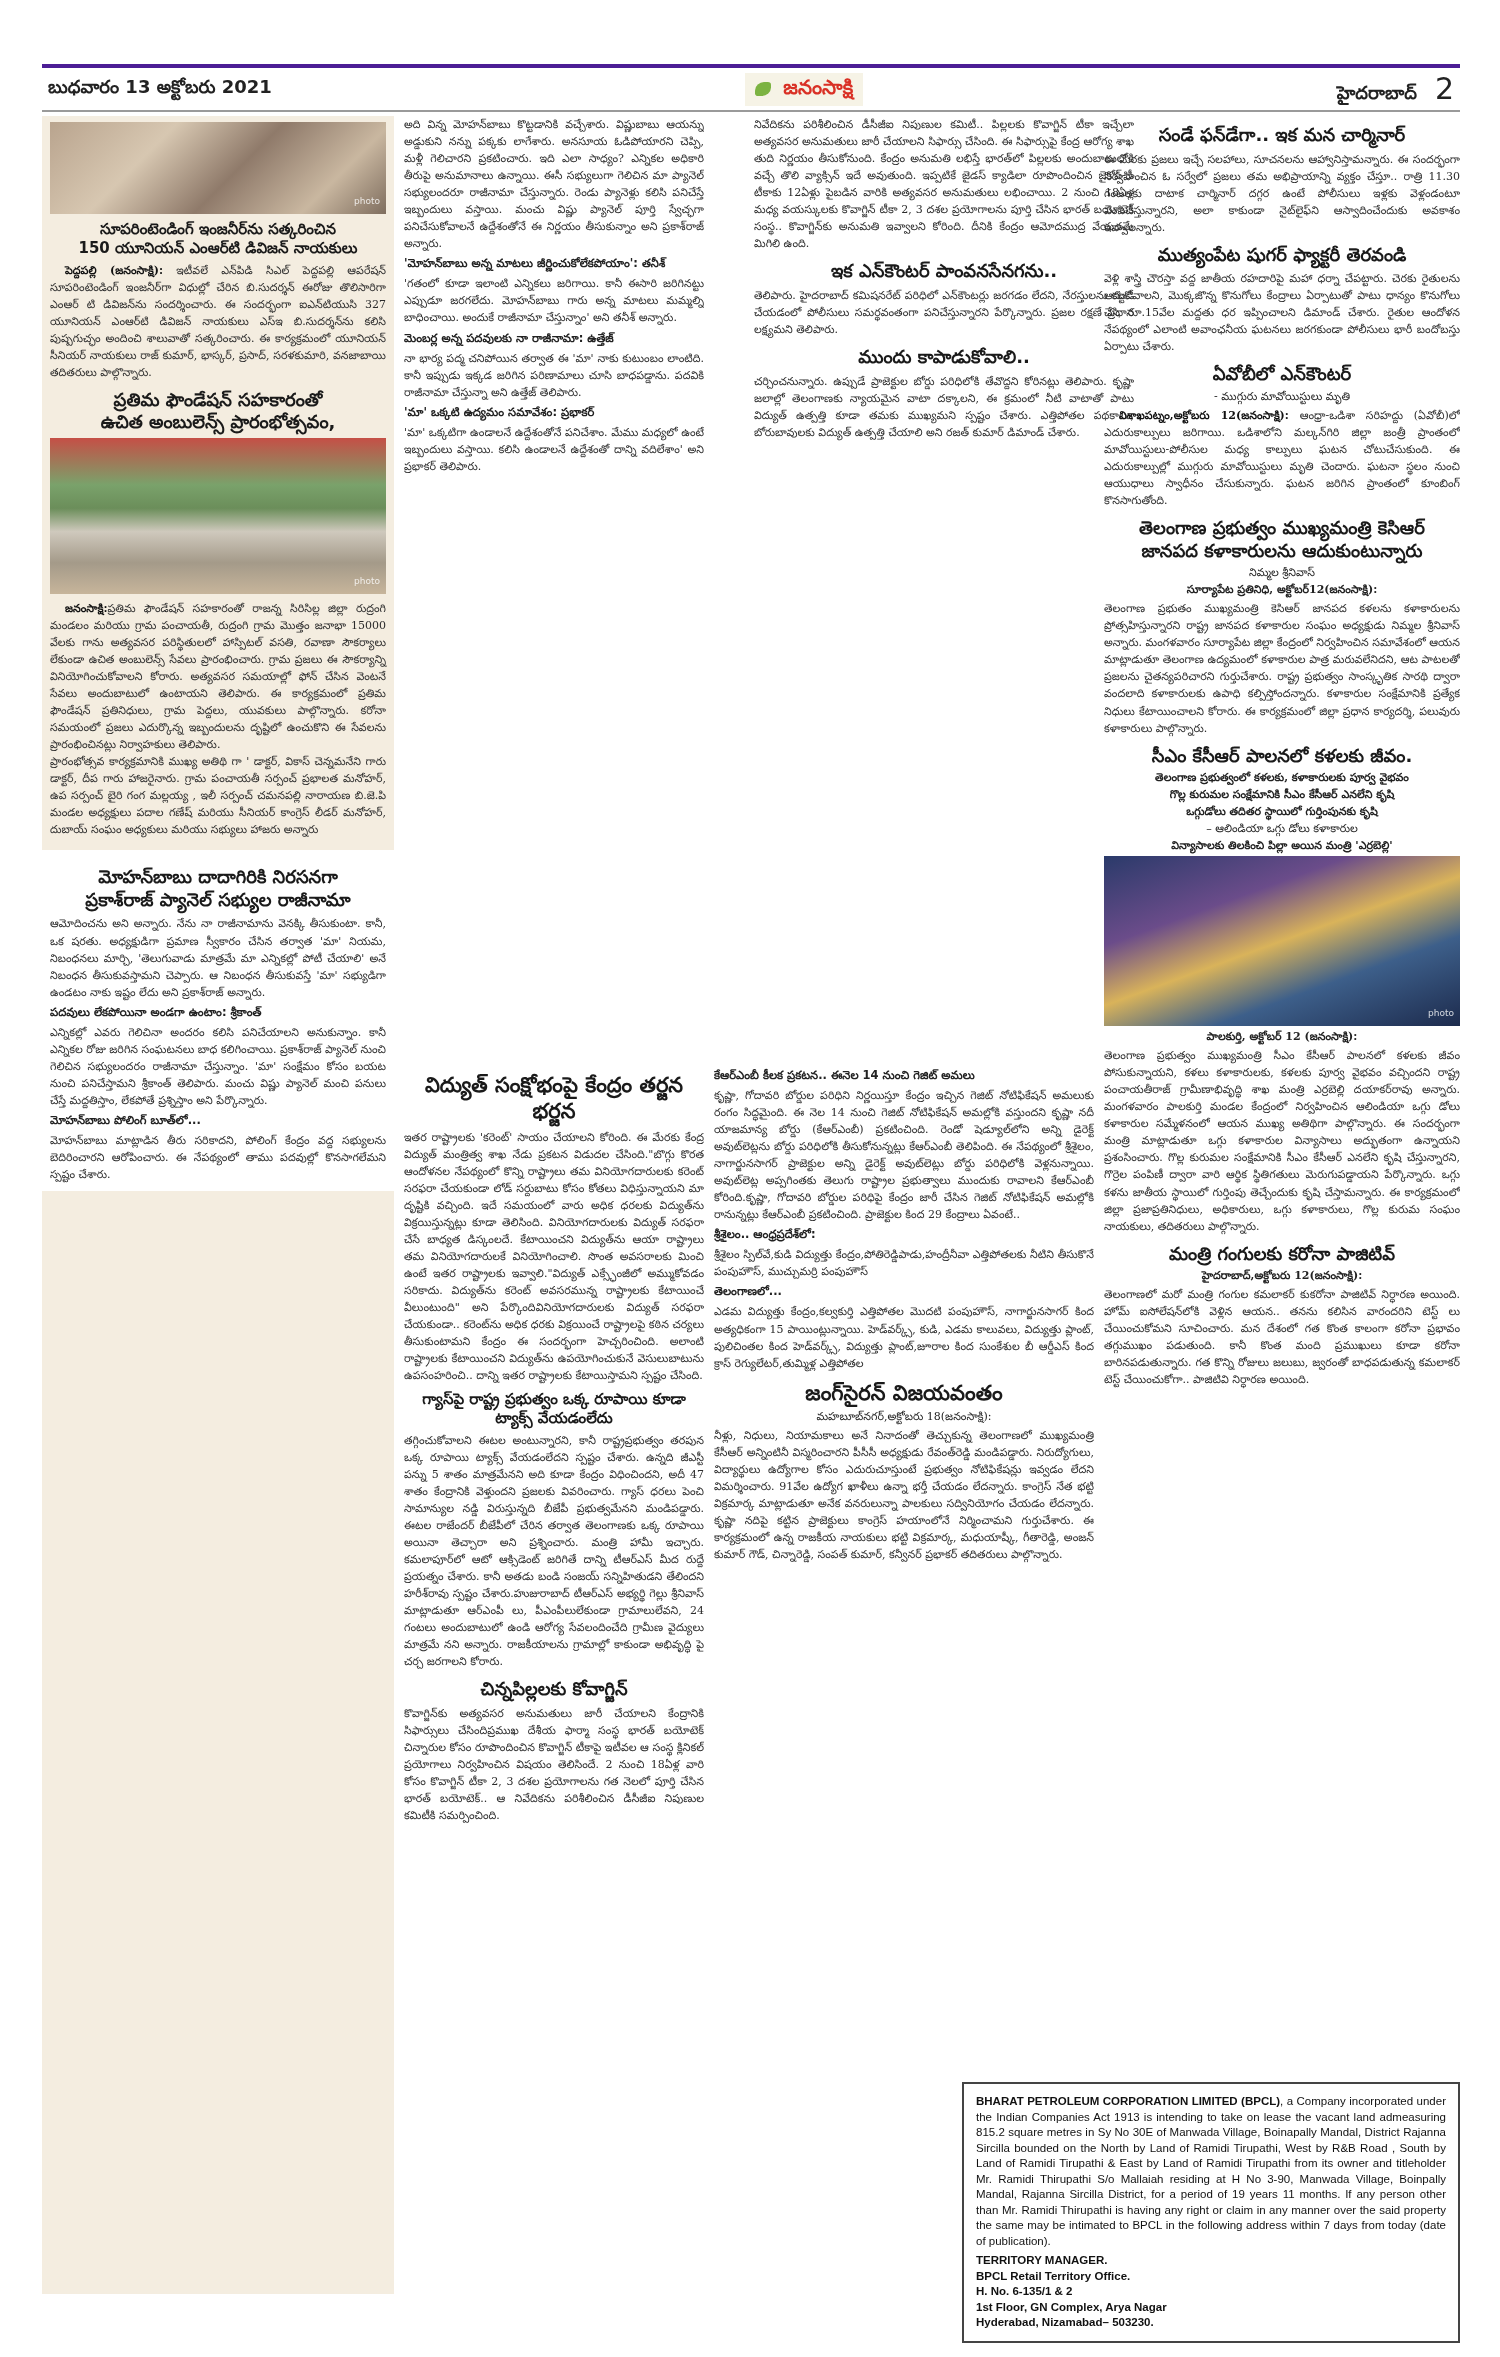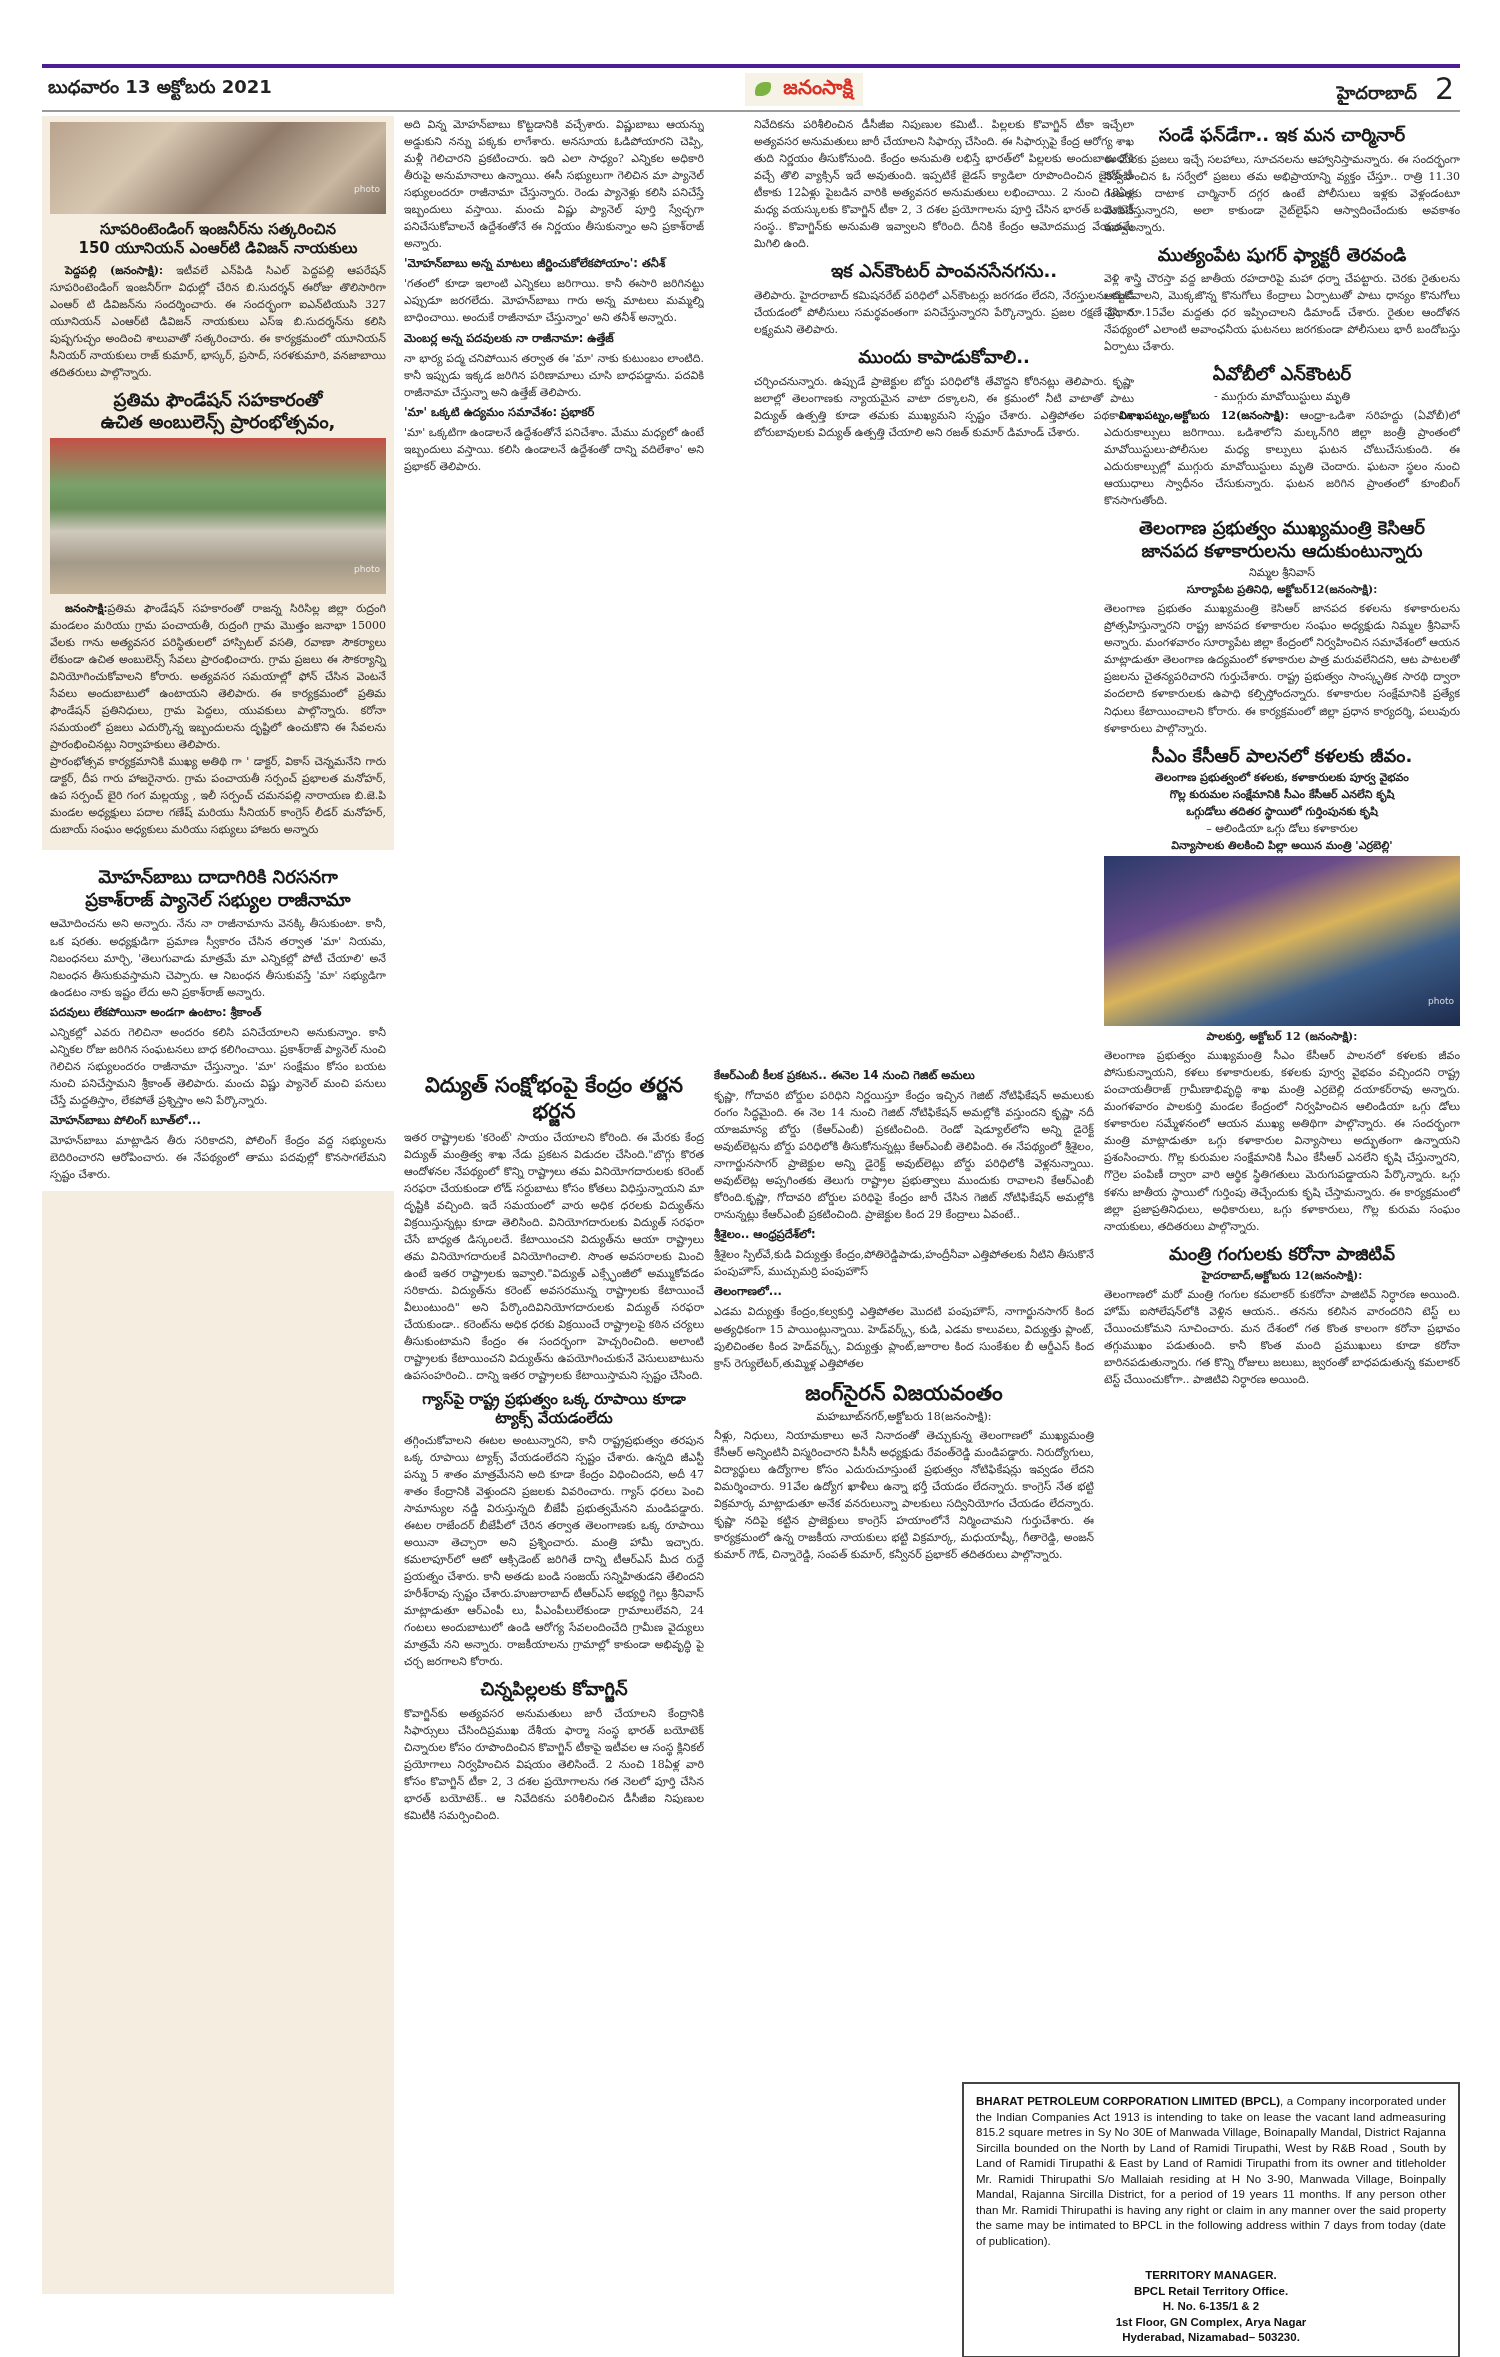--- a/index.html
+++ b/index.html
@@ -18,33 +18,33 @@
   .col { position: absolute; top: 52px; overflow: hidden; }
   .col-left { left: 0; width: 352px; height: 2178px; background: #f4ede0; padding: 6px 8px; }
   .col-m1 { left: 362px; width: 300px; height: 2178px; }
   .col-m2 { left: 672px; width: 380px; height: 2178px; margin-left: 40px; }
   .col-right { left: 1062px; width: 356px; height: 2178px; }
 
   .photo { width: 100%; background: linear-gradient(135deg,#b9a48e 0%,#d7c7b1 30%,#8f7a6a 55%,#c9b7a0 80%,#7f6e5f 100%); position: relative; }
   .photo.p1 { height: 92px; }
   .photo.p2 { height: 156px; background: linear-gradient(180deg,#c54f46 0%,#7aa26b 30%,#6b8e5a 45%,#cfc9bd 60%,#a49a89 80%,#c7b59b 100%); }
   .photo.p3 { height: 170px; background: linear-gradient(160deg,#2a3a6a 0%,#6b4c8a 30%,#d9b35a 50%,#3d5f8a 70%,#1d2b4d 100%); }
-  .photo .ph-label { position: absolute; right: 6px; bottom: 20px; font-family: "DejaVu Sans", sans-serif; font-size: 9px; color: rgba(255,255,255,.8); }
+  .photo .ph-label { position: absolute; right: 6px; bottom: 8px; font-family: "DejaVu Sans", sans-serif; font-size: 9px; color: rgba(255,255,255,.8); }
 
   .hl { font-family: "DejaVu Sans", sans-serif; font-weight: bold; text-align: center; color: #1a1a1a; line-height: 1.25; }
   .hl.s { font-size: 15px; margin: 6px 0 4px; }
   .hl.m { font-size: 18px; margin: 8px 0 4px; }
   .hl.l { font-size: 21px; margin: 8px 0 4px; }
   .sub { font-size: 11px; text-align: center; margin: 2px 0; }
   .txt { font-size: 11px; line-height: 1.55; text-align: justify; color: #2b2b2b; }
   .txt b { color: #111; margin-left: 15px; }
   .subhead { font-family: "DejaVu Sans", sans-serif; font-weight: bold; font-size: 11.5px; margin: 4px 0 2px; }
 
   .ad { border: 2px solid #444; padding: 10px 12px; margin: 10px 14px 0 14px; font-family: "Liberation Sans", sans-serif; font-size: 11.5px; line-height: 1.35; text-align: justify; color: #111; }
-  .ad .addr { text-align: center; font-weight: bold; margin-top: 19px; }
+  .ad .addr { text-align: left; font-weight: bold; margin-top: 4px; }
   .ad .addr div { line-height: 1.35; }
 </style>
 </head>
 <body>
 
 <div class="page">
 
   <header class="masthead">
     <span class="date">బుధవారం 13 అక్టోబరు 2021</span>
     <span class="logo">

